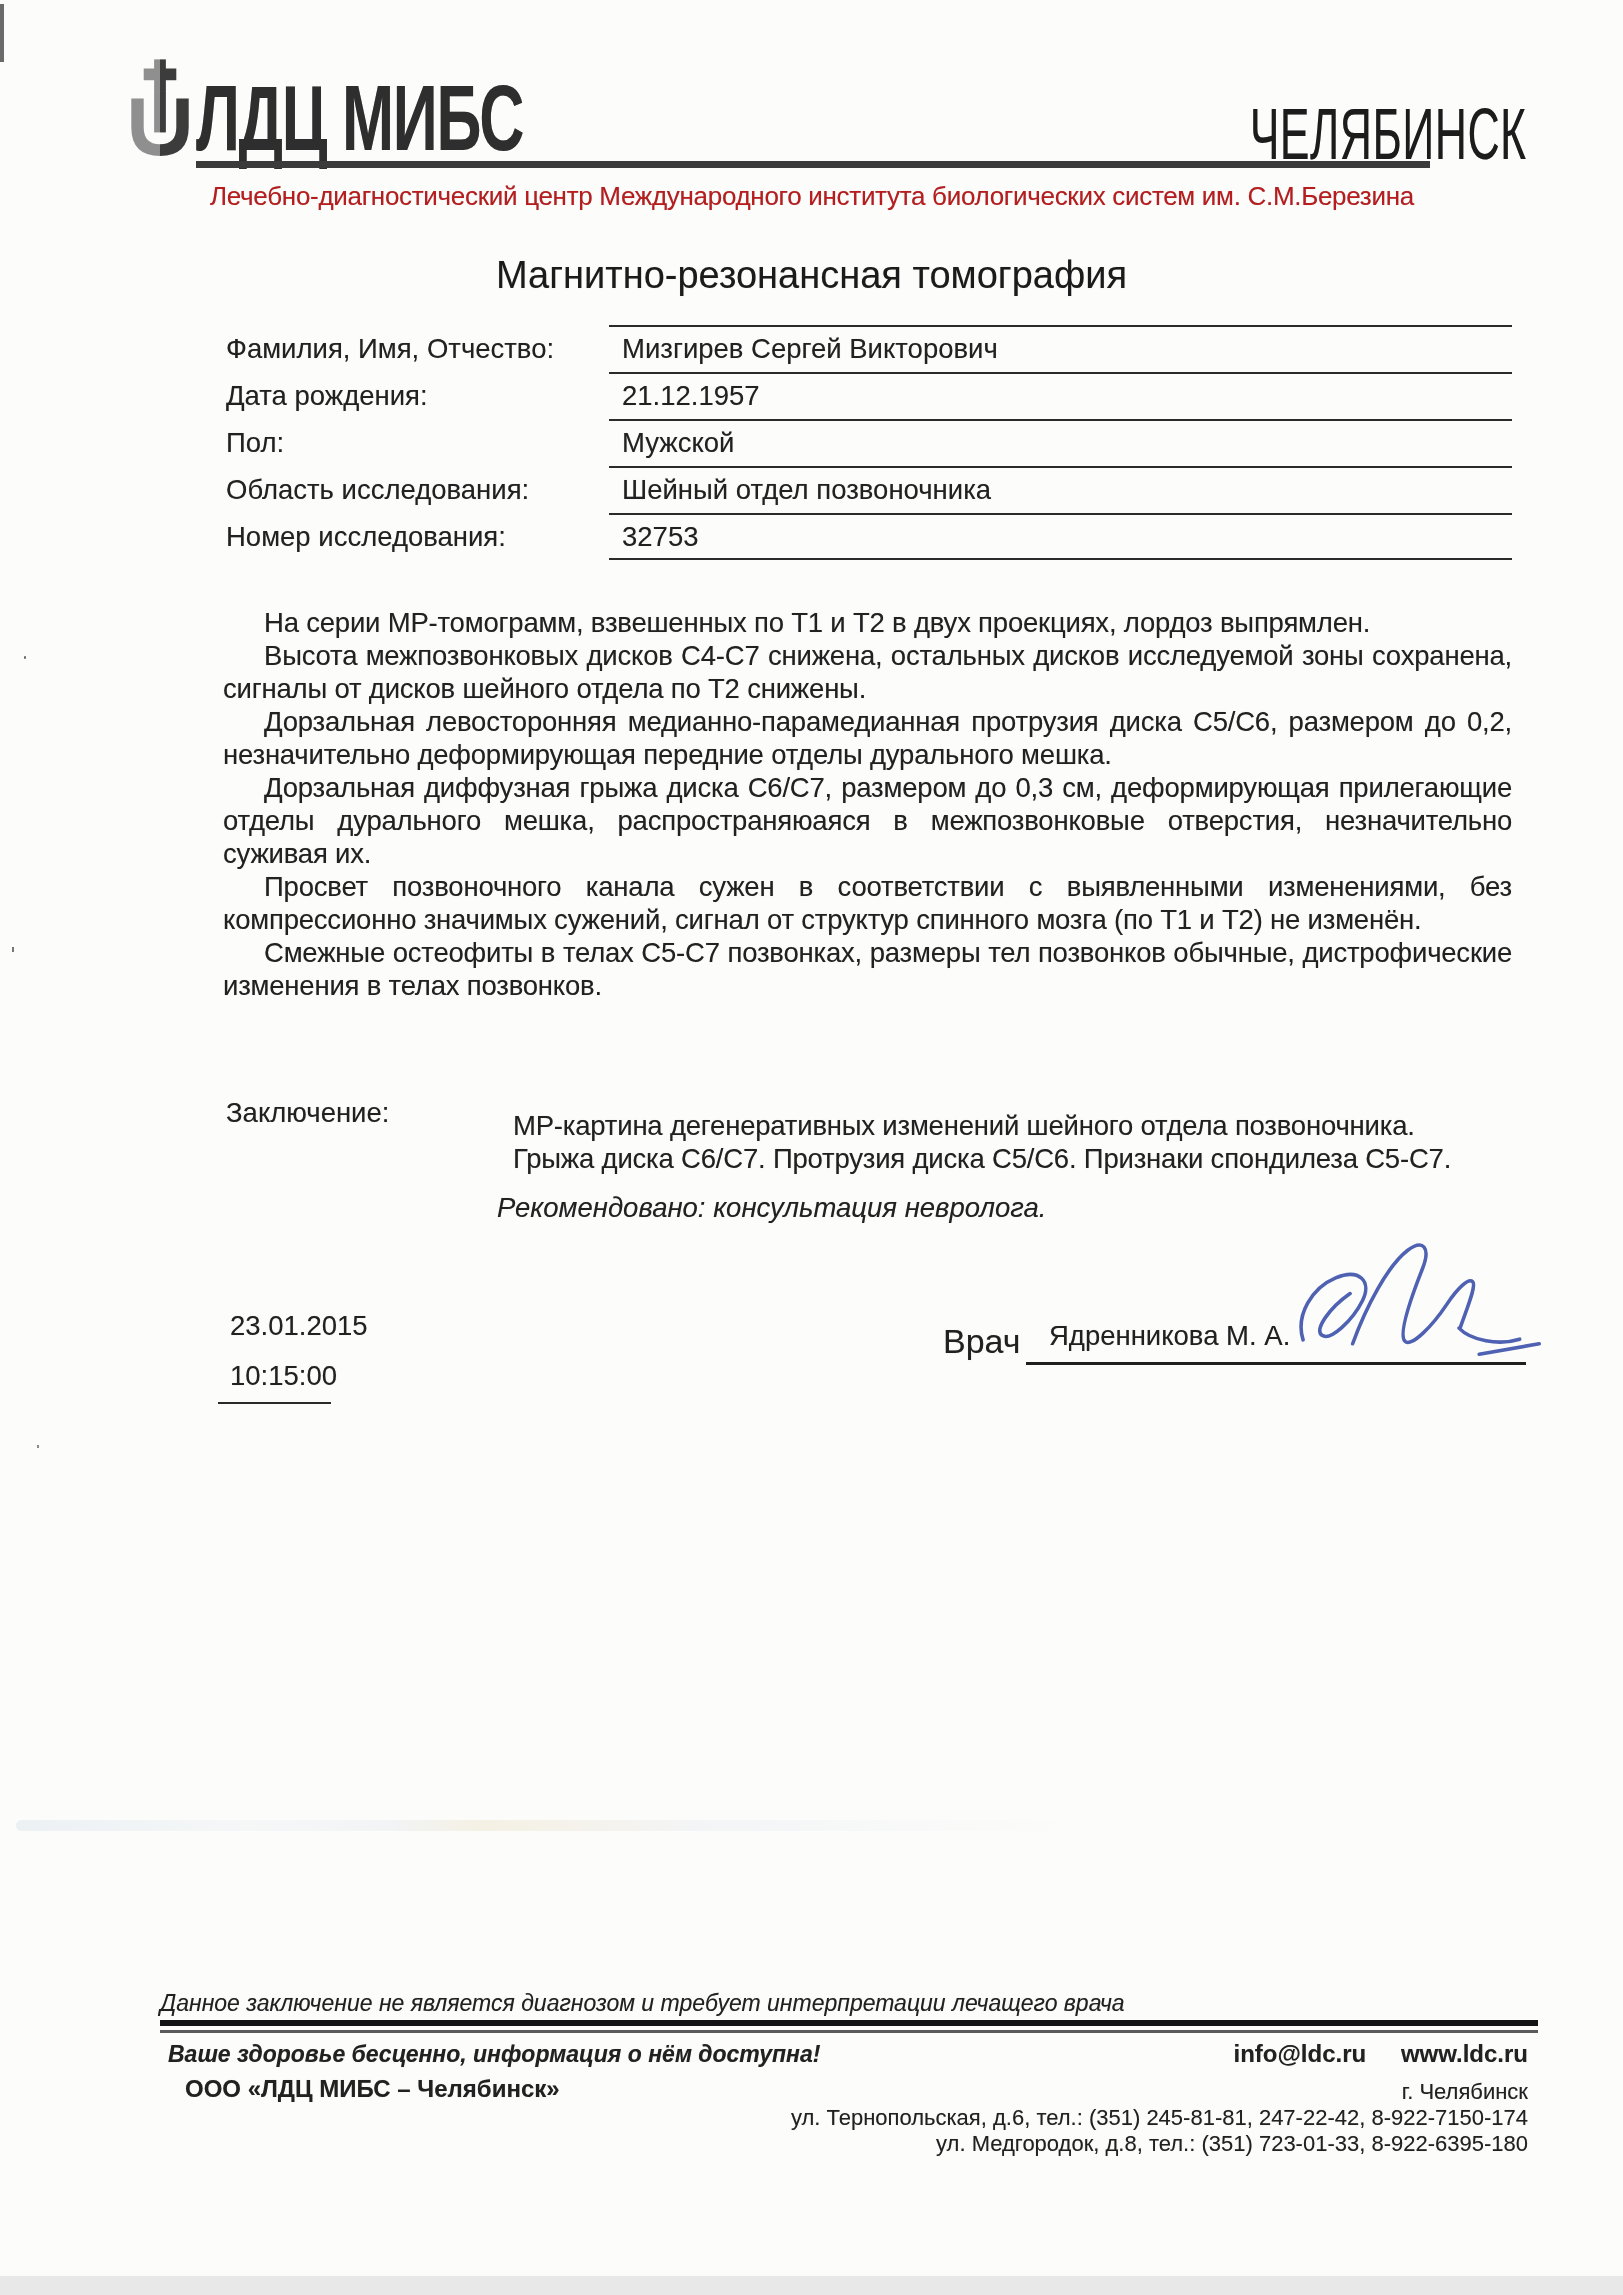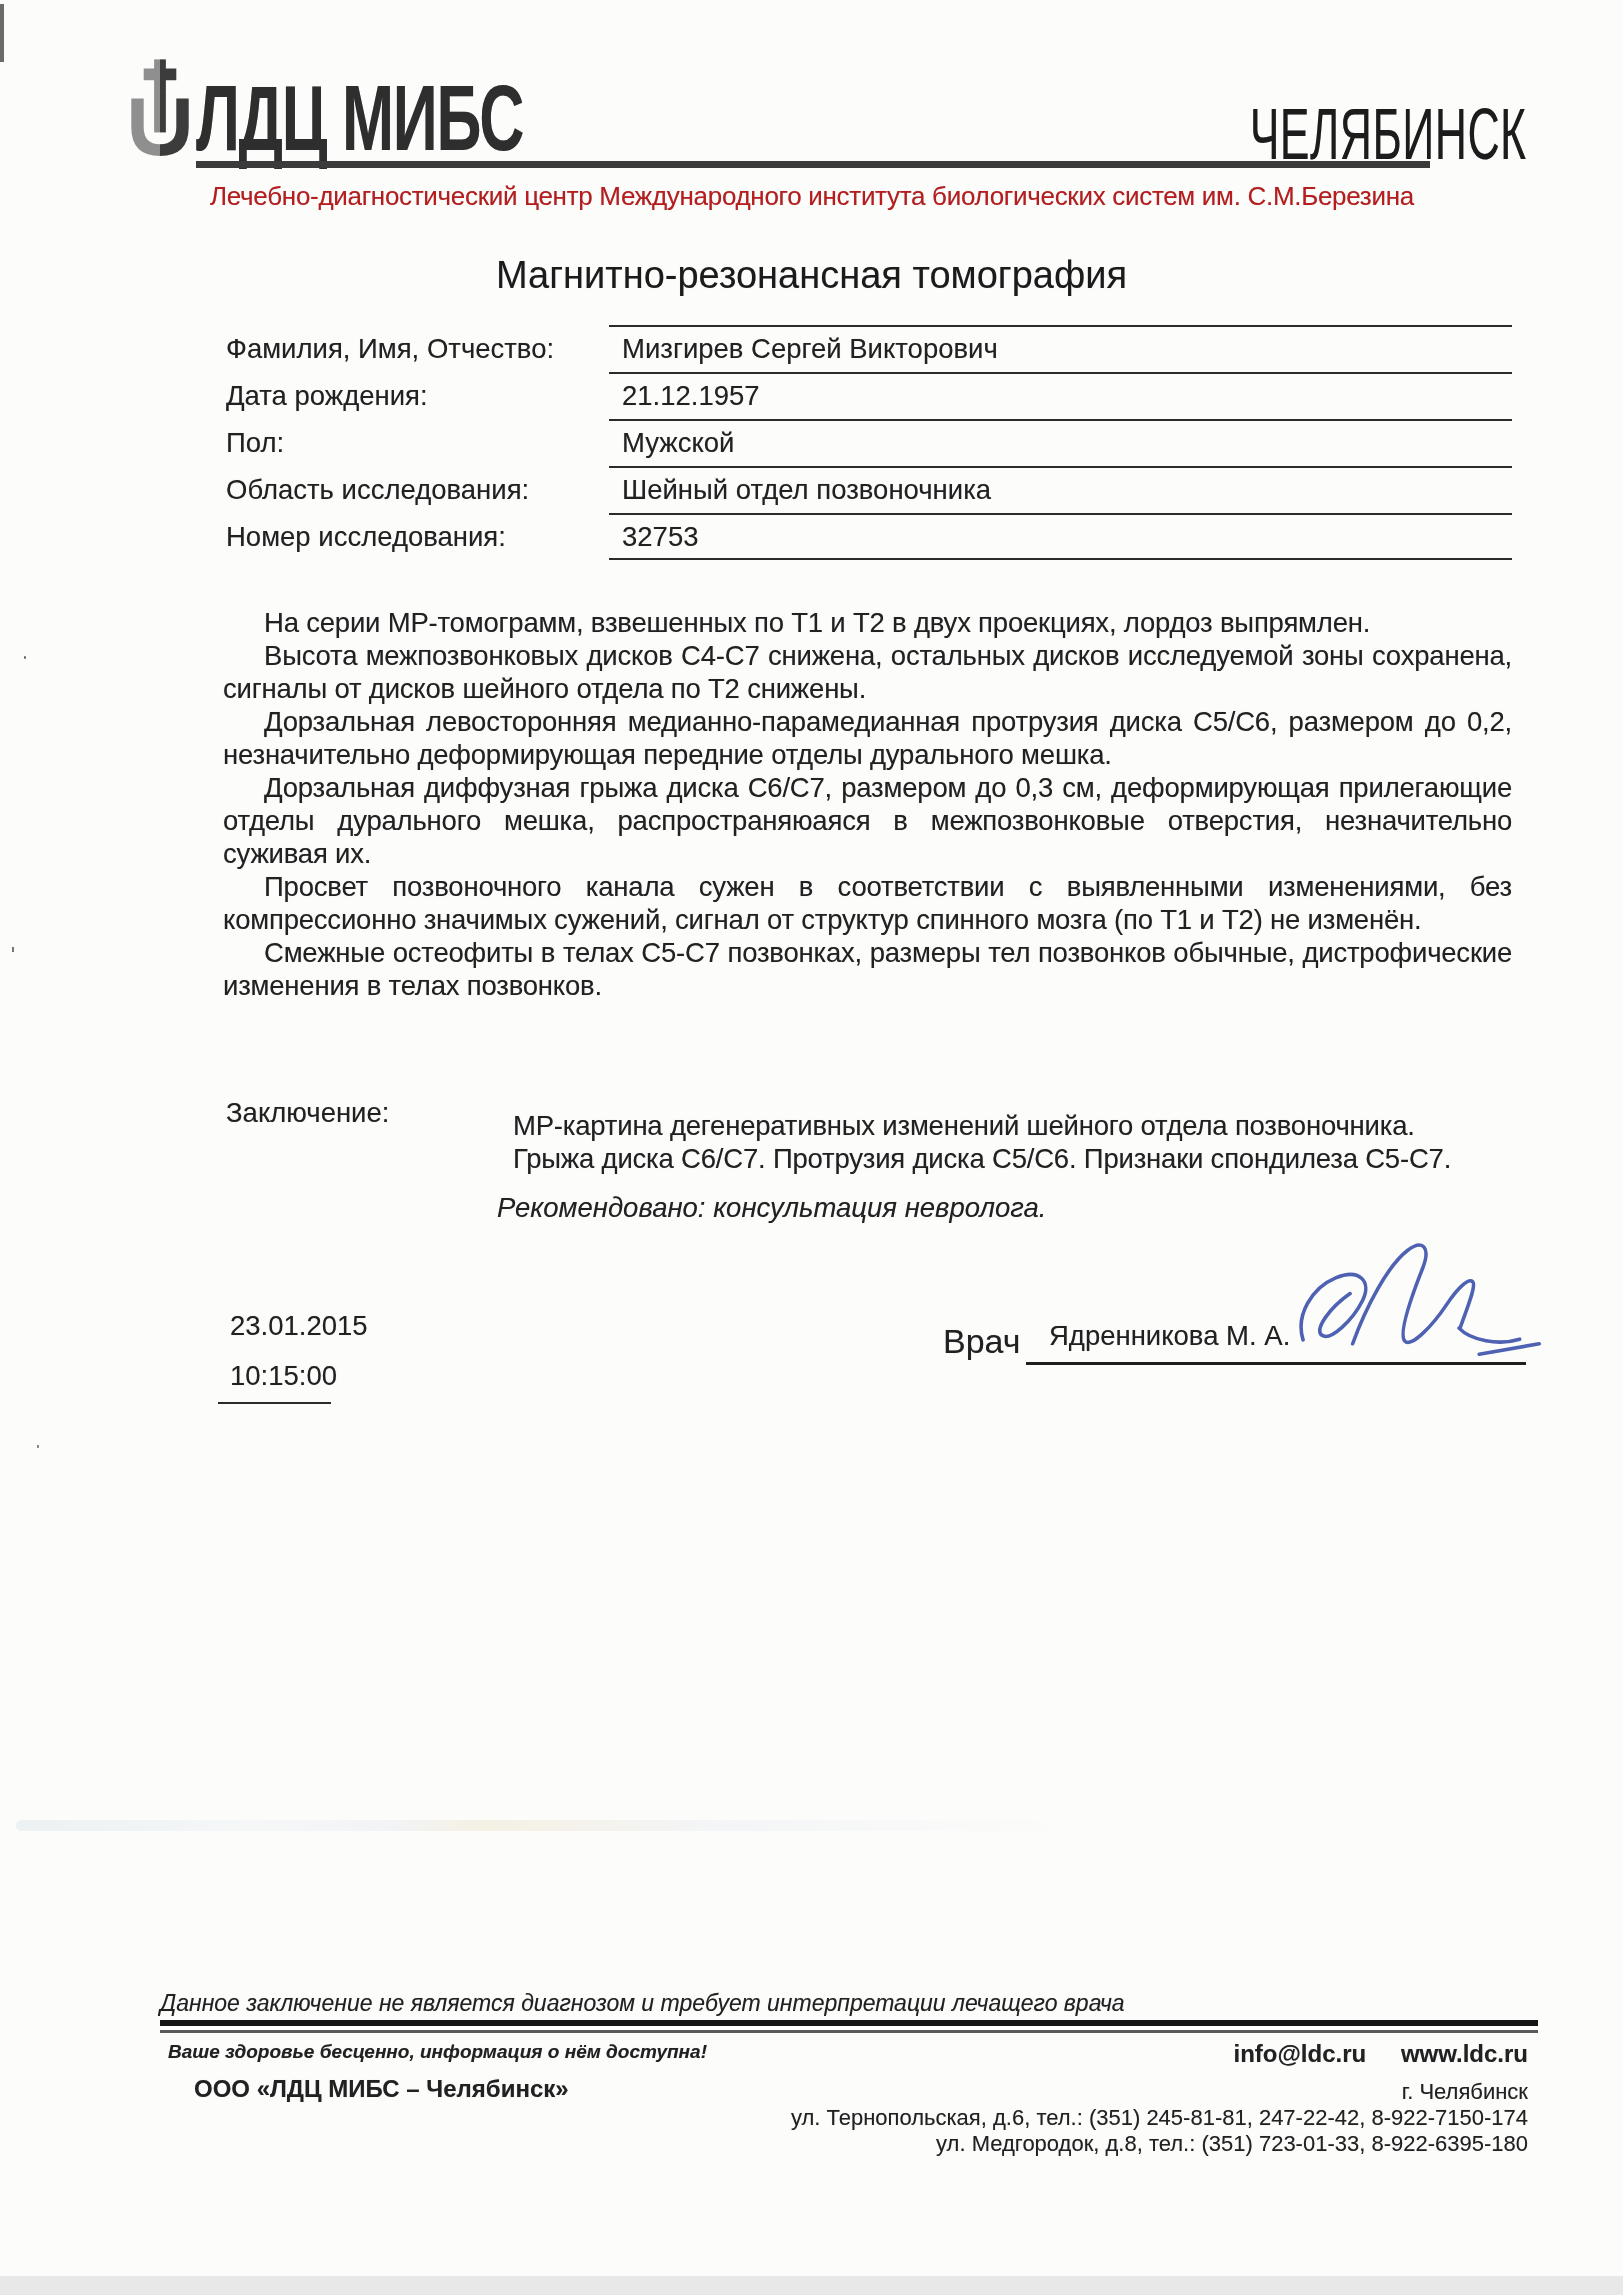--- a/index.html
+++ b/index.html
@@ -74,25 +74,25 @@
   .so-line{left:1026px;top:1362px;width:500px;height:2.6px;background:#1f1f1f;}
   .signature{left:1283px;top:1242px;width:275px;height:137px;}
 
   
   .f-disclaimer{
     left:160px;top:1990px;width:1378px;text-align:left;
     font-size:23px;font-weight:normal;font-style:italic;white-space:nowrap;
   }
   .f-rule1{left:160px;top:2020px;width:1378px;height:5.9px;background:#141414;}
   .f-rule2{left:160px;top:2030px;width:1378px;height:2.6px;background:#5a5a5a;}
-  .f-slogan{left:168px;top:2041px;font-size:19px;font-weight:bold;font-style:italic;white-space:nowrap;}
+  .f-slogan{left:168px;top:2041px;font-size:23px;font-weight:bold;font-style:italic;white-space:nowrap;}
   .f-links{right:95px;top:2040px;font-size:24px;font-weight:bold;white-space:nowrap;}
   .f-links span{margin-left:28px;}
   .f-links span:first-child{margin-left:0;}
-  .f-company{left:185px;top:2075px;font-size:24px;font-weight:bold;white-space:nowrap;margin-left:9px;}
+  .f-company{left:185px;top:2075px;font-size:24px;font-weight:bold;white-space:nowrap;}
   .f-city{right:95px;top:2079px;font-size:22px;white-space:nowrap;}
   .f-addr1{right:95px;top:2105px;font-size:22px;white-space:nowrap;}
   .f-addr2{right:95px;top:2131px;font-size:22px;white-space:nowrap;}
 
   
   .crease{
     left:16.4px;top:1820px;width:1060px;height:10.5px;
     background:linear-gradient(90deg,
       rgba(120,160,200,.12) 0%,rgba(120,160,200,.05) 22%,
       rgba(150,170,210,.10) 35%,rgba(205,180,110,.16) 44%,

